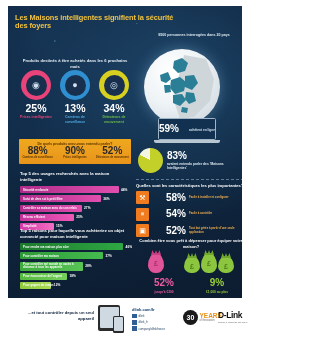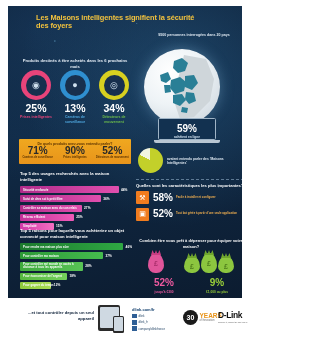--- a/index.html
+++ b/index.html
@@ -24,21 +24,21 @@
     content:""; position:absolute; inset:0;
     background:
       radial-gradient(1.2px 1.2px at 20% 12%, rgba(120,190,230,.55), transparent),
       radial-gradient(1px 1px at 55% 6%, rgba(120,190,230,.4), transparent),
       radial-gradient(1px 1px at 85% 30%, rgba(120,190,230,.35), transparent),
       radial-gradient(1.4px 1.4px at 35% 46%, rgba(120,190,230,.3), transparent),
       radial-gradient(1px 1px at 90% 62%, rgba(120,190,230,.3), transparent);
   }
 
   
-  .hdr { position:absolute; left:28px; top:8px; width:160px; }
+  .hdr { position:absolute; left:7px; top:8px; width:160px; }
   .hdr-l1 { color:#f2c23e; font-size:7.4px; font-weight:700; line-height:1.1; letter-spacing:-.1px;}
   .hdr-l2 { color:#ffffff; font-size:9.6px; font-weight:400; line-height:1.3; margin-top:2px; letter-spacing:-.2px;}
   .hdr-sub { position:absolute; left:140px; top:27px; width:92px; text-align:center;
              color:#dfe9f2; font-size:3.6px; font-weight:700; line-height:1.45; }
 
   
   .prod-title { position:absolute; left:12px; top:52px; width:110px; text-align:center;
                 color:#e8f0f8; font-size:4.1px; font-weight:700; line-height:1.5; }
   .prod-row { position:absolute; left:11px; top:64px; width:112px; display:flex; justify-content:space-between; }
   .prod { width:34px; text-align:center; }
@@ -72,21 +72,21 @@
   
   .globe-wrap { position:absolute; left:136px; top:43px; width:76px; height:76px; }
   .globe { width:76px; height:76px; border-radius:50%;
            background: radial-gradient(circle at 35% 30%, #ffffff 0%, #eef3f6 45%, #d8e0e6 75%, #c2ccd4 100%);
            position:relative; overflow:hidden; box-shadow:0 0 14px rgba(150,200,235,.35); }
   .globe svg { position:absolute; left:0; top:0; }
 
   
   .laptop { position:absolute; left:150px; top:112px; width:58px; }
   .screen { background:#123150; border:1.6px solid #9fb4c6; border-radius:1.5px; height:22px;
-            display:flex; flex-direction:column; align-items:center; justify-content:flex-end; }
+            display:flex; flex-direction:row; align-items:center; justify-content:space-between; }
   .screen .n { color:#ffffff; font-size:10px; font-weight:700; line-height:1; }
   .screen .t { color:#cfe0ee; font-size:3.2px; font-weight:700; margin-top:1.5px; }
   .base { width:66px; height:2.6px; background:#b9c7d3; border-radius:0 0 2px 2px; margin-left:-4px; }
 
   
   .pie-block { position:absolute; left:130px; top:142px; width:106px; display:flex; align-items:center; }
   .pie { width:25px; height:25px; border-radius:50%; position:relative;
          background: conic-gradient(#c3d02a 0deg 299deg, #f2f6e2 299deg 360deg); flex:none; }
   .pie-txt { margin-left:4px; }
   .pie-n { color:#ffffff; font-size:10px; font-weight:700; line-height:1; }
@@ -94,21 +94,21 @@
 
   .dashed { position:absolute; left:128px; top:173px; width:108px; border-top:1px dashed rgba(170,200,225,.5); }
 
   
   .feat-title { position:absolute; left:128px; top:177px; width:110px; color:#ffffff;
                 font-size:4.1px; font-weight:700; }
   .feat-list { position:absolute; left:128px; top:185px; width:110px; }
   .feat { display:flex; align-items:center; margin-bottom:3.5px; }
   .feat-ico { width:13px; height:13px; background:#f07c1f; border-radius:1px; flex:none;
               display:flex; align-items:center; justify-content:center; color:#fff; font-size:7px; }
-  .feat-n { color:#ffffff; font-size:10px; font-weight:700; margin-left:4px; line-height:1; }
+  .feat-n { color:#ffffff; font-size:10px; font-weight:700; margin-left:17px; line-height:1; }
   .feat-t { color:#f2b050; font-size:2.8px; font-weight:700; margin-left:3px; line-height:1.25; }
 
   
   .spend-q { position:absolute; left:128px; top:232px; width:110px; text-align:center;
              color:#ffffff; font-size:4px; font-weight:700; line-height:1.45; }
   .bags { position:absolute; left:130px; top:247px; width:106px; display:flex; justify-content:space-around; align-items:flex-end;}
   .bag-grp { display:flex; align-items:flex-end; gap:1px; }
   .bag { width:16px; height:20px; border-radius:50% 50% 45% 45% / 62% 62% 38% 38%; position:relative; }
   .bag:before{ content:""; position:absolute; top:-3px; left:3px; width:10px; height:5px;
                clip-path: polygon(0 100%,15% 0,35% 85%,50% 0,65% 85%,85% 0,100% 100%); }
@@ -184,21 +184,21 @@
             </div>
         </div>
         <div class="pct">34%</div>
         <div class="plabel" style="color:#6fbf4a">Détecteurs de mouvement</div>
       </div>
     </div>
 
     <div class="band">
       <div class="band-q">De quels produits avez-vous entendu parler?</div>
       <div class="band-row">
-        <div class="band-pct">71%</div>
+        <div class="band-pct">88%</div>
         <div class="band-pct">90%</div>
         <div class="band-pct">52%</div>
       </div>
       <div class="band-lab">
         <span>Caméras de surveillance</span>
         <span>Prises intelligentes</span>
         <span>Détecteurs de mouvement</span>
       </div>
     </div>
 
@@ -298,34 +298,40 @@
       <div class="screen">
         <div class="n">59%</div>
         <div class="t">achètent en ligne</div>
       </div>
       <div class="base"></div>
     </div>
 
     <div class="pie-block">
       <div class="pie"></div>
       <div class="pie-txt">
+        <div class="pie-n">83%</div>
         <div class="pie-s">avaient entendu parler des 'Maisons Intelligentes'</div>
       </div>
     </div>
 
     <div class="dashed"></div>
 
     <div class="feat-title">Quelles sont les caractéristiques les plus importantes?</div>
     <div class="feat-list">
       <div class="feat">
         <div class="feat-ico">⚒</div>
         <div class="feat-n">58%</div>
         <div class="feat-t">Facile à installer et configurer</div>
       </div>
       <div class="feat">
+        <div class="feat-ico">⏸</div>
+        <div class="feat-n">54%</div>
+        <div class="feat-t">Facile à contrôler</div>
+      </div>
+      <div class="feat">
         <div class="feat-ico">▣</div>
         <div class="feat-n">52%</div>
         <div class="feat-t">Tout but gérée à partir d'une seule application</div>
       </div>
     </div>
 
     <div class="spend-q">Combien être vous prêt à dépenser pour équiper votre maison?</div>
     <div class="bags">
       <div class="bag-grp">
         <div class="bag bag-pink">

